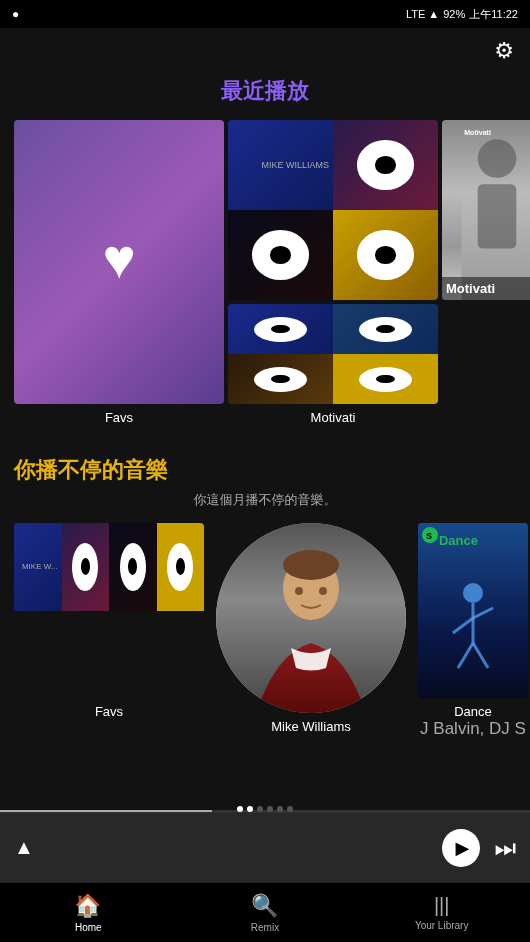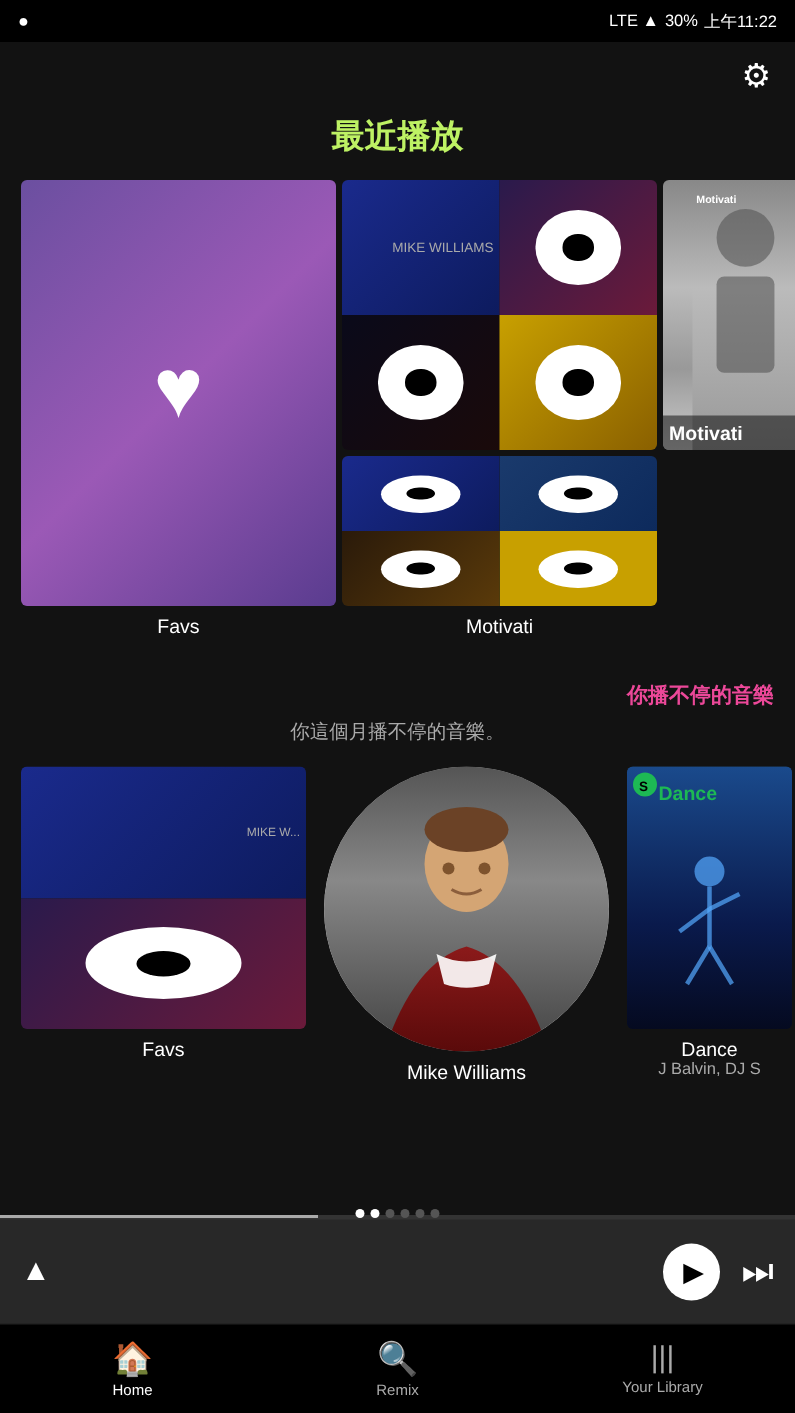--- a/index.html
+++ b/index.html
@@ -42,21 +42,21 @@
       display: flex;
       justify-content: flex-end;
       padding: 10px 16px 4px;
     }
 
     
     .section-title {
       text-align: center;
       font-size: 22px;
       font-weight: bold;
-      color: #bef264;
+      color: #8b5cf6;
       margin: 8px 0 14px;
       font-family: Liberation Mono, monospace;
     }
 
     
     .recent-grid {
       display: grid;
       grid-template-columns: 210px 210px 110px;
       grid-template-rows: 180px 100px;
       gap: 4px;
@@ -116,24 +116,24 @@
     }
 
     
     .section-divider { height: 30px; }
 
     
     .you-play-section {
       padding: 0 14px;
     }
     .you-play-title {
-      text-align: right;
-      font-size: 14px;
+      text-align: left;
+      font-size: 22px;
       font-weight: bold;
-      color: #ec4899;
+      color: #eab308;
       margin-bottom: 6px;
     }
     .you-play-subtitle {
       text-align: center;
       font-size: 13px;
       color: #aaa;
       margin-bottom: 14px;
     }
 
     
@@ -158,31 +158,31 @@
       overflow: hidden;
     }
     .card-label {
       font-size: 13px;
       color: #fff;
       margin-top: 6px;
       font-weight: 500;
       text-align: center;
     }
     .card-sublabel {
-      font-size: 11px;
+      font-size: 17px;
       color: #aaa;
       text-align: left;
     }
 
     
     .mini-favs {
       width: 190px;
       height: 175px;
       display: grid;
-      grid-template-columns: 1fr;
+      grid-template-columns: 1fr 1fr 1fr 1fr;
       grid-template-rows: 1fr 1fr;
       border-radius: 4px;
       overflow: hidden;
     }
     .mini-tile {
       overflow: hidden;
     }
 
     
     .person-circle {
@@ -376,21 +376,21 @@
   </style>
 </head>
 <body>
 
 <div class="status-bar">
   <div class="status-left">
     <span>●</span>
   </div>
   <div class="status-right">
     <span>LTE ▲</span>
-    <span>30%</span>
+    <span>92%</span>
     <span>上午11:22</span>
   </div>
 </div>
 
 <div class="main-content">
 
   <div class="header-bar">
     <span style="font-size:22px; color:#fff; cursor:pointer;">⚙</span>
   </div>
 

